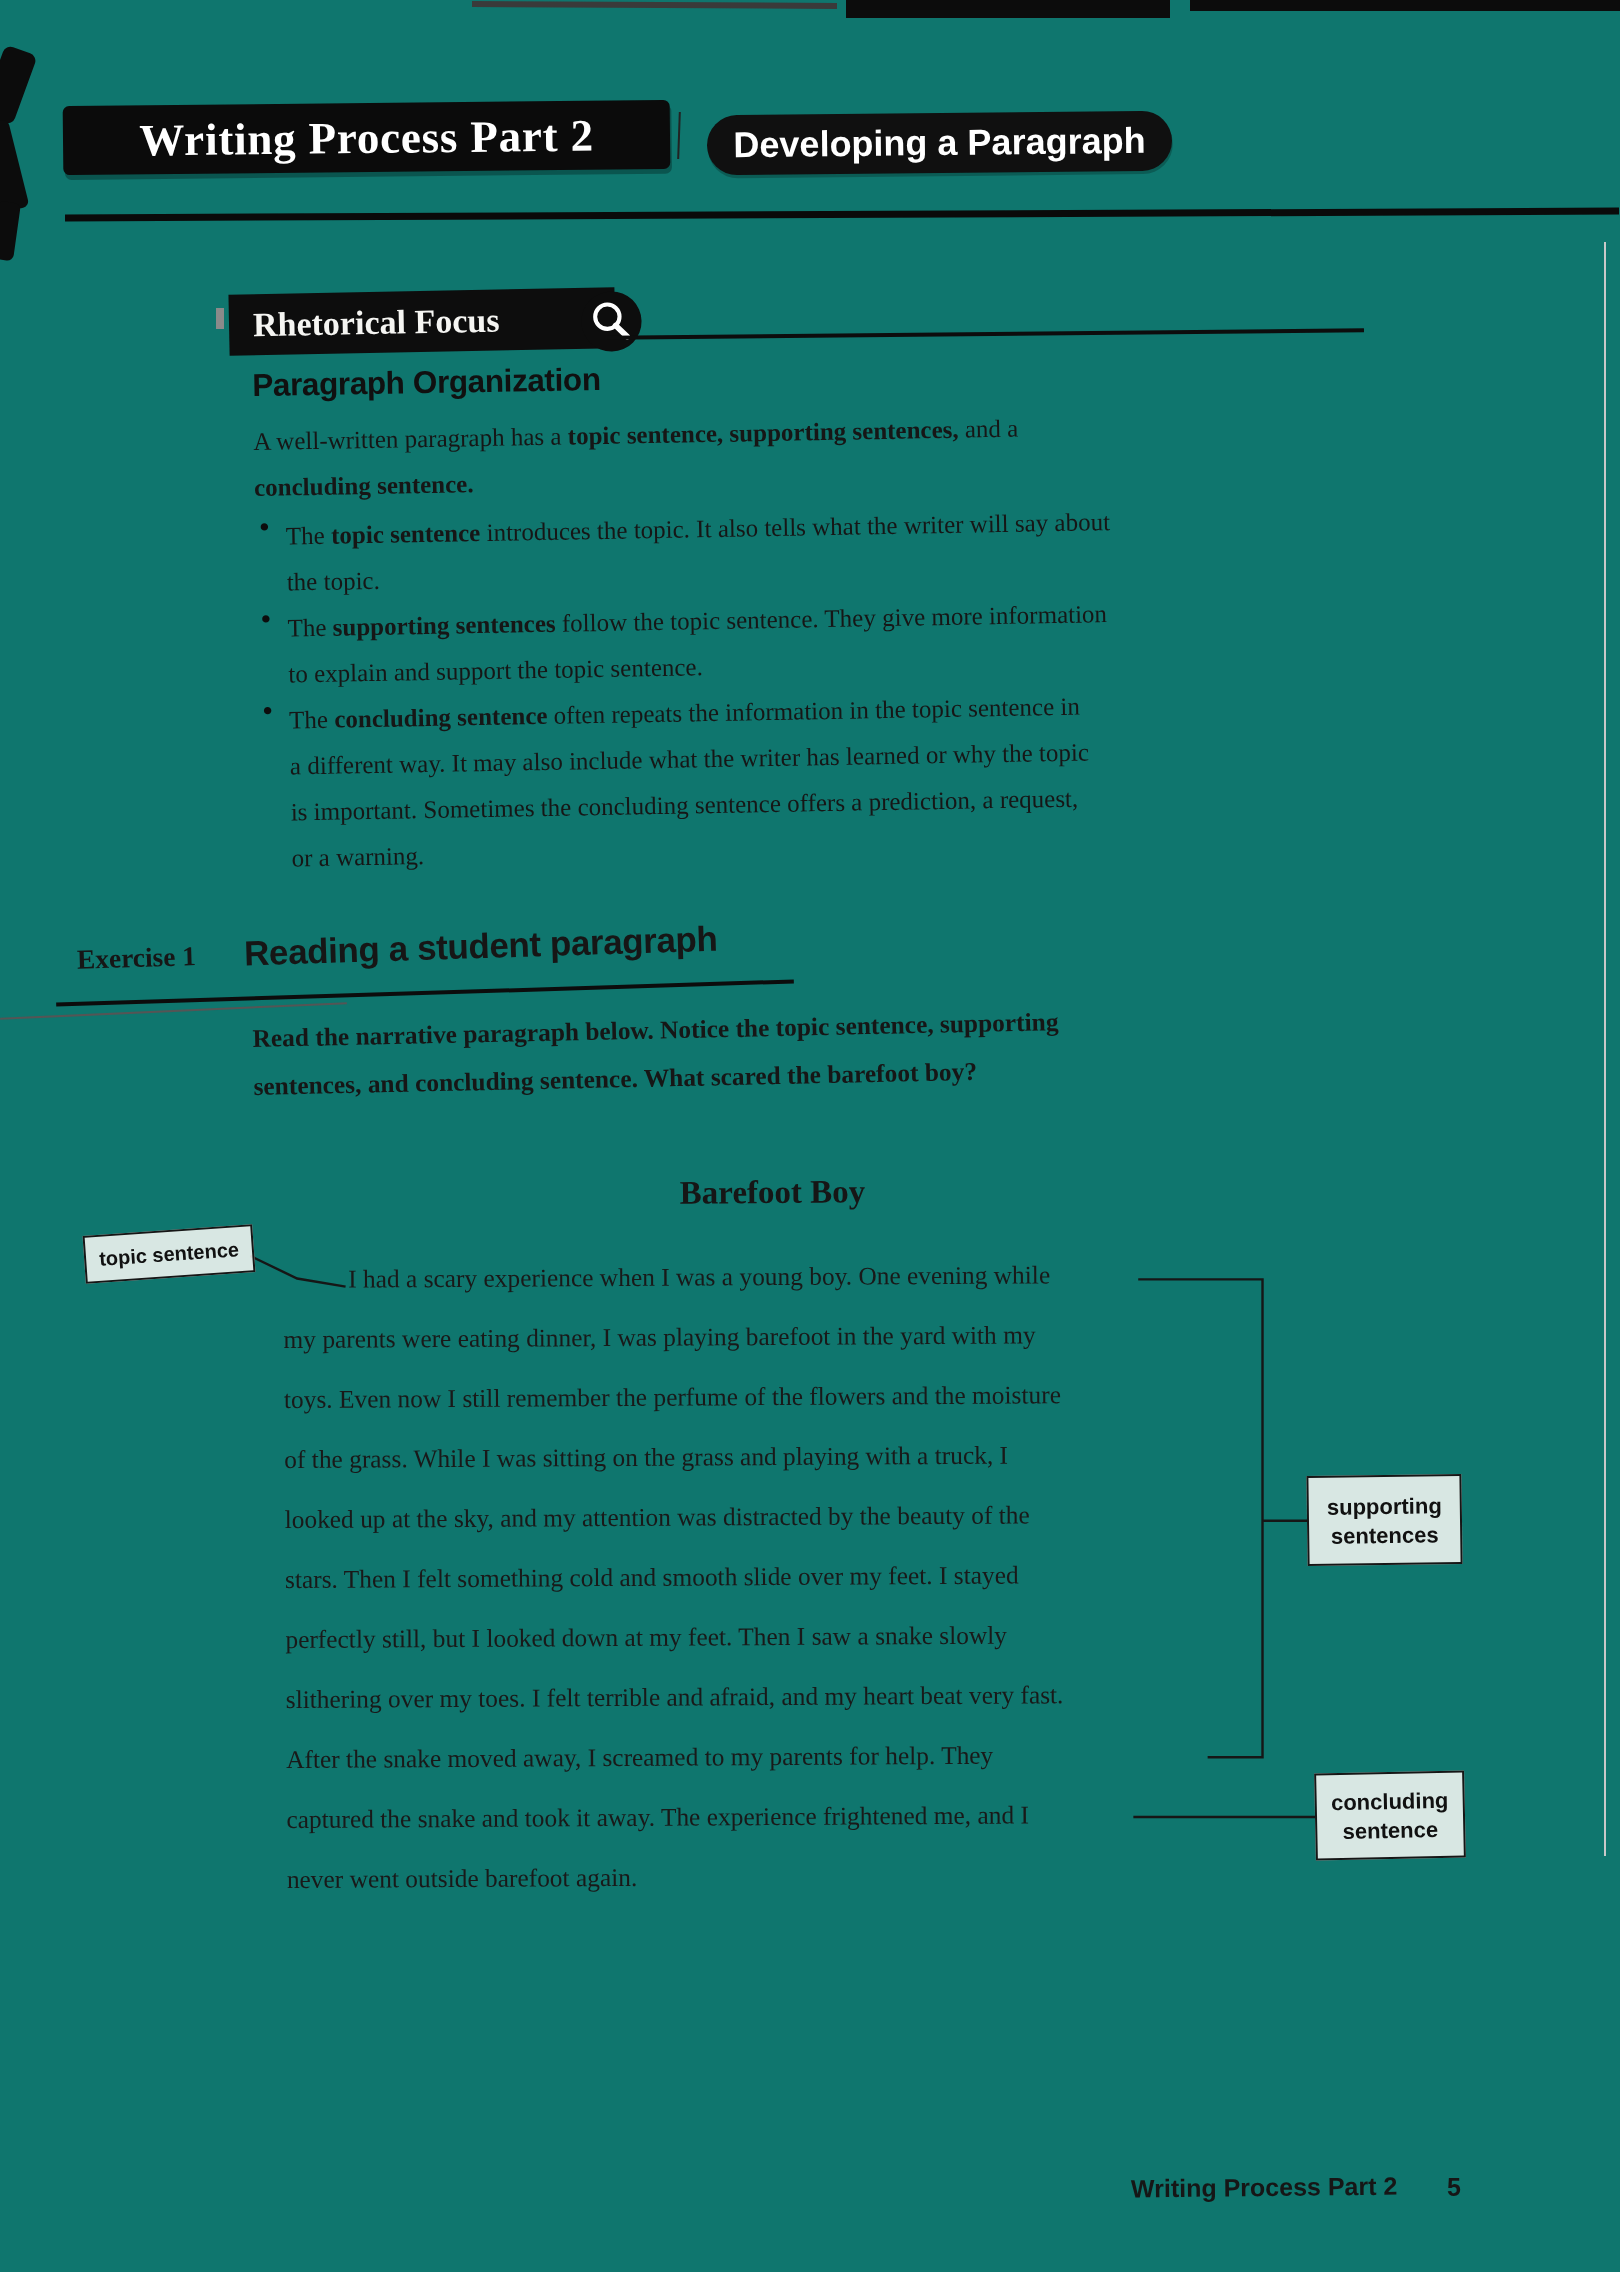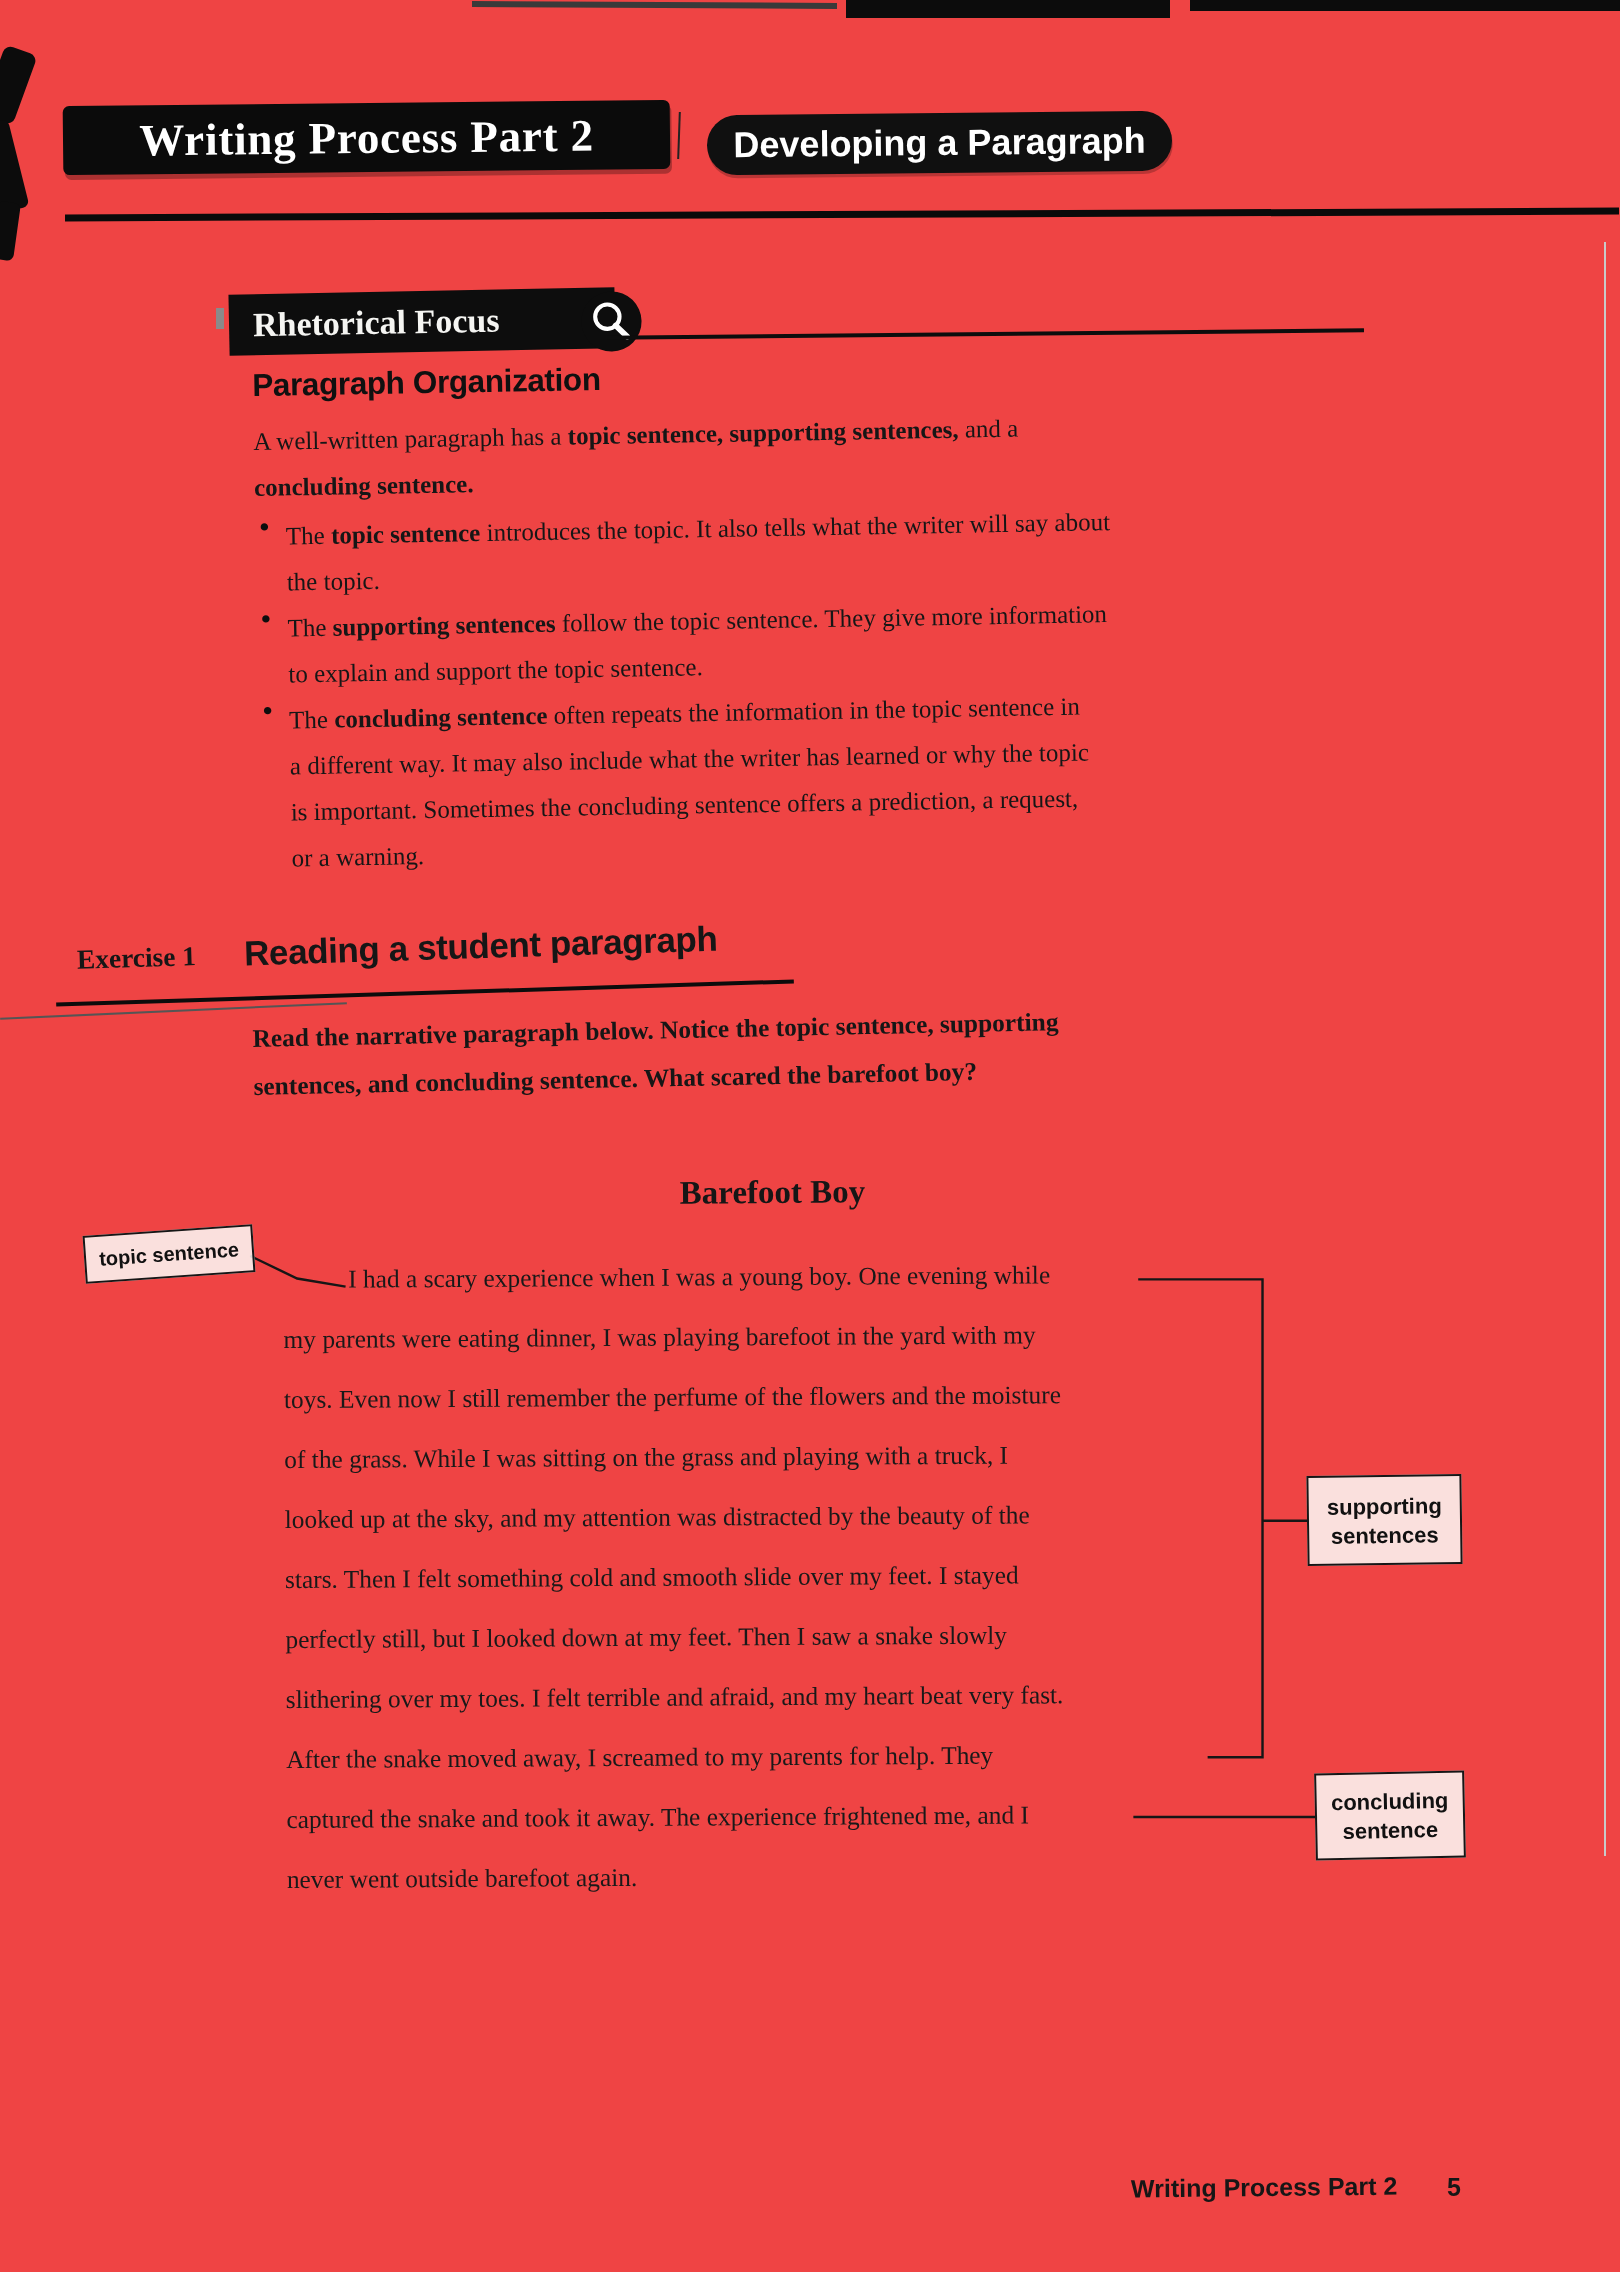--- a/index.html
+++ b/index.html
@@ -1,19 +1,19 @@
 <!DOCTYPE html>
 <html style="font-size:13px"><head>
 <meta charset="utf-8">
 <style>
   html,body { margin:0; padding:0; background:#e8e8e6; }
   .page {
     position:relative;
     width:1621px; height:2273px;
-    background:#ef4444;
+    background:#0f766e;
     overflow:hidden;
     font-family:"Liberation Serif","DejaVu Serif",serif;
     color:#161616;
   }
   .abs { position:absolute; }
 
   
   .art { background:#0c0c0c; }
 
   

